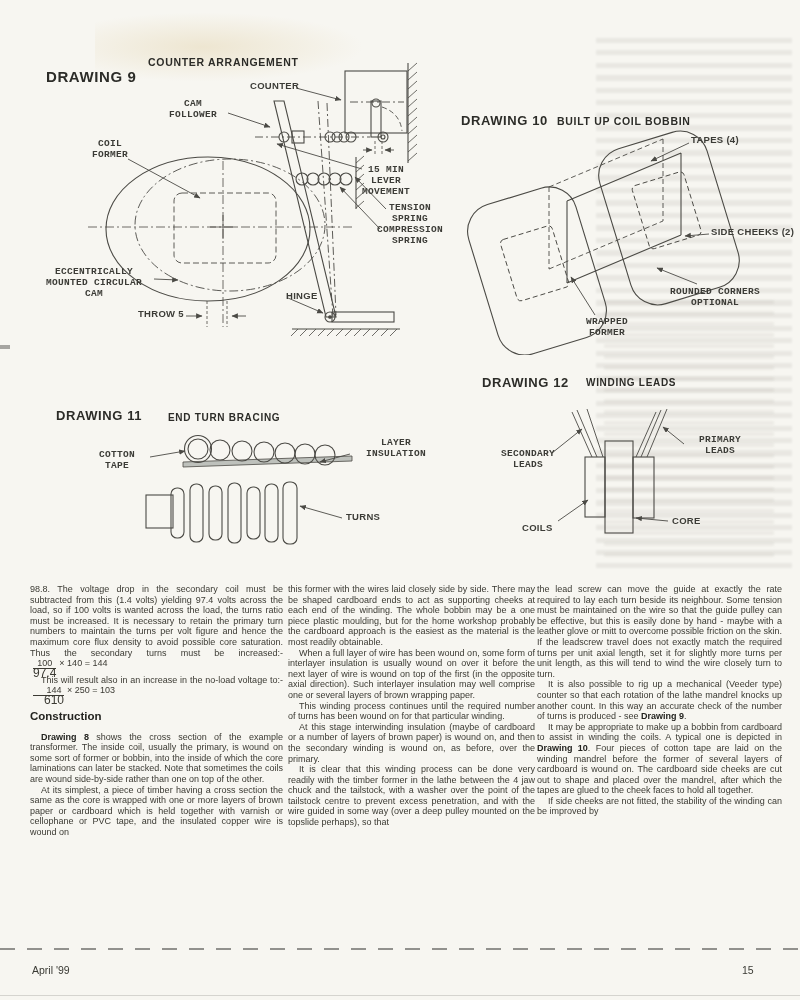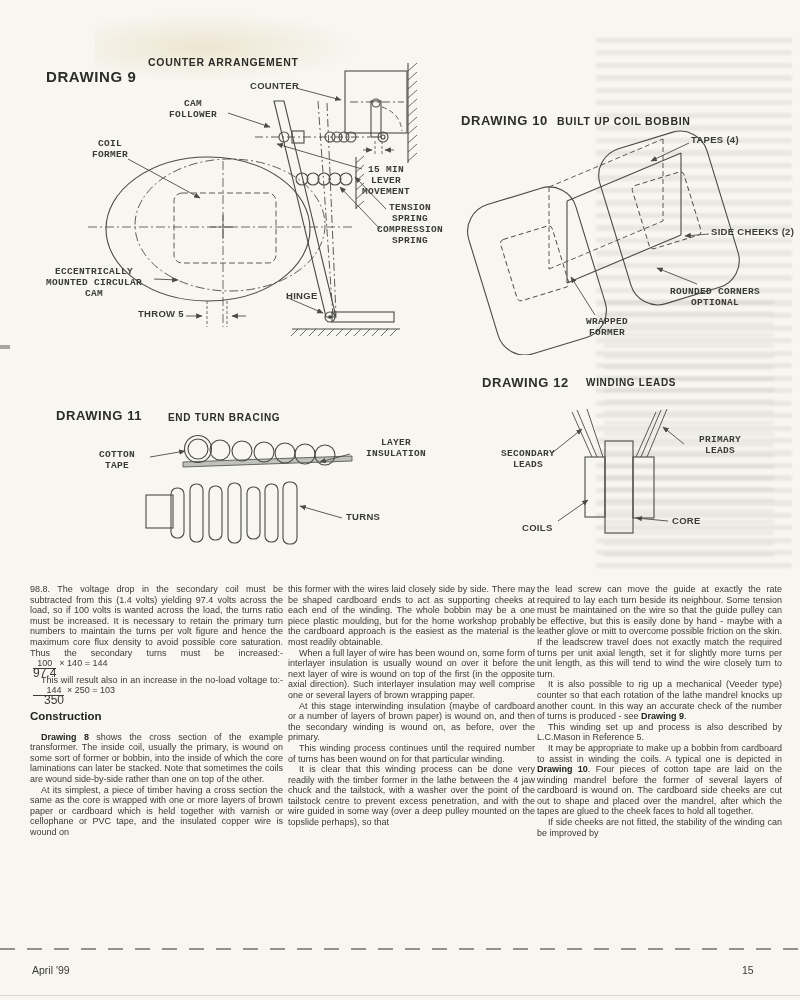--- a/index.html
+++ b/index.html
@@ -250,38 +250,37 @@
     <span class="dlbl ctr" style="left:222px;top:70px;width:76px;">PRIMARY
 LEADS</span>
     <span class="dlbl" style="left:62px;top:158px;">COILS</span>
     <span class="dlbl" style="left:212px;top:151px;">CORE</span>
   </div>
 
   <div class="col" id="col1">
     <p style="margin-bottom:4px;"><span>98.8. The voltage drop in the secondary coil must be subtracted from this (1.4 volts) yielding 97.4 volts across the load, so if 100 volts is wanted across the load, the turns ratio must be increased. It is necessary to retain the primary turn numbers to maintain the turns per volt figure and hence the maximum core flux density to avoid possible core saturation. Thus the secondary turns must be increased:-</span>
       <span class="fx"><span class="frac"><span class="num">100</span><span class="den">97.4</span></span><span>× 140 = 144</span></span></p>
     <p class="ind" style="margin-top:6px;margin-bottom:4px;"><span>This will result also in an increase in the no-load voltage to:-</span>
-      <span class="fx"><span class="frac"><span class="num">144</span><span class="den">350</span></span><span>× 250 = 103</span></span></p>
+      <span class="fx"><span class="frac"><span class="num">144</span><span class="den">610</span></span><span>× 250 = 103</span></span></p>
     <p class="construction">Construction</p>
     <p class="ind"><b>Drawing 8</b><span> shows the cross section of the example transformer. The inside coil, usually the primary, is wound on some sort of former or bobbin, into the inside of which the core laminations can later be stacked. Note that sometimes the coils are wound side-by-side rather than one on top of the other.</span></p>
     <p class="ind">At its simplest, a piece of timber having a cross section the same as the core is wrapped with one or more layers of brown paper or cardboard which is held together with varnish or cellophane or PVC tape, and the insulated copper wire is wound on</p>
   </div>
 
   <div class="col" id="col2">
     <p>this former with the wires laid closely side by side. There may be shaped cardboard ends to act as supporting cheeks at each end of the winding. The whole bobbin may be a one piece plastic moulding, but for the home workshop probably the cardboard approach is the easiest as the material is the most readily obtainable.</p>
     <p class="ind">When a full layer of wire has been wound on, some form of interlayer insulation is usually wound on over it before the next layer of wire is wound on top of the first (in the opposite axial direction). Such interlayer insulation may well comprise one or several layers of brown wrapping paper.</p>
+    <p class="ind">This winding process continues until the required number of turns has been wound on for that particular winding.</p>
     <p class="ind">At this stage interwinding insulation (maybe of cardboard or a number of layers of brown paper) is wound on, and then the secondary winding is wound on, as before, over the primary.</p>
-    <p class="ind">This winding process continues until the required number of turns has been wound on for that particular winding.</p>
     <p class="ind">It is clear that this winding process can be done very readily with the timber former in the lathe between the 4 jaw chuck and the tailstock, with a washer over the point of the tailstock centre to prevent excess penetration, and with the wire guided in some way (over a deep pulley mounted on the topslide perhaps), so that</p>
   </div>
 
   <div class="col" id="col3">
     <p>the lead screw can move the guide at exactly the rate required to lay each turn beside its neighbour. Some tension must be maintained on the wire so that the guide pulley can be effective, but this is easily done by hand - maybe with a leather glove or mitt to overcome possible friction on the skin. If the leadscrew travel does not exactly match the required turns per unit axial length, set it for slightly more turns per unit length, as this will tend to wind the wire closely turn to turn.</p>
     <p class="ind"><span>It is also possible to rig up a mechanical (Veeder type) counter so that each rotation of the lathe mandrel knocks up another count. In this way an accurate check of the number of turns is produced - see </span><b>Drawing 9</b><span>.</span></p>
-    <p class="ind">This winding set up and process is also described by L.C.Mason in Reference 5.</p>
     <p class="ind"><span>It may be appropriate to make up a bobbin from cardboard to assist in winding the coils. A typical one is depicted in </span><b>Drawing 10</b><span>. Four pieces of cotton tape are laid on the winding mandrel before the former of several layers of cardboard is wound on. The cardboard side cheeks are cut out to shape and placed over the mandrel, after which the tapes are glued to the cheek faces to hold all together.</span></p>
     <p class="ind">If side cheeks are not fitted, the stability of the winding can be improved by</p>
   </div>
 
   <span class="footer-item" style="left:32px;top:964px;">April '99</span>
   <span class="footer-item" style="left:742px;top:964px;">15</span>
 
 </div>
 
 </body></html>

